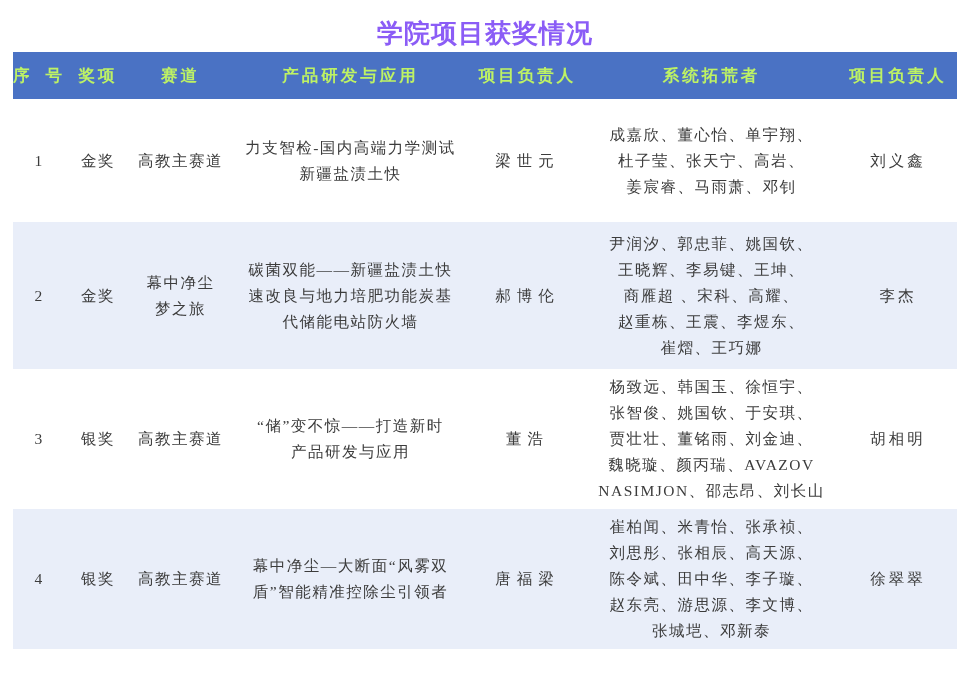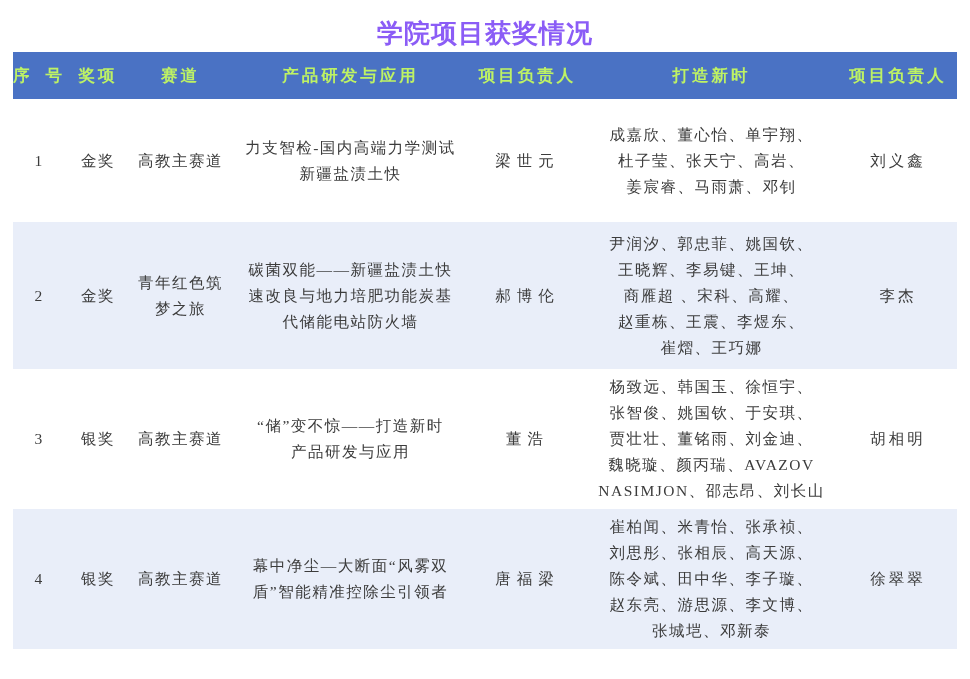--- a/index.html
+++ b/index.html
@@ -91,41 +91,41 @@
       <col class="col-members">
       <col class="col-teacher">
   </colgroup>
   <thead>
     <tr>
       <th>序 号</th>
       <th>奖项</th>
       <th>赛道</th>
       <th>产品研发与应用</th>
       <th>项目负责人</th>
-      <th>打造新时</th>
+      <th>系统拓荒者</th>
       <th>项目负责人</th>
     </tr>
   </thead>
   <tbody>
     <tr class="row-1">
       <td class="c-no">1</td>
       <td class="c-award">金奖</td>
       <td class="c-track multi">高教主赛道</td>
       <td class="c-project multi">力支智检-国内高端力学测试
 新疆盐渍土快</td>
       <td class="c-leader">梁世元</td>
       <td class="c-members multi">成嘉欣、董心怡、单宇翔、
 杜子莹、张天宁、高岩、
 姜宸睿、马雨萧、邓钊</td>
       <td class="c-teacher">刘义鑫</td>
     </tr>
     <tr class="row-2">
       <td class="c-no">2</td>
       <td class="c-award">金奖</td>
-      <td class="c-track multi">青年红色筑
+      <td class="c-track multi">幕中净尘
 梦之旅</td>
       <td class="c-project multi">碳菌双能——新疆盐渍土快
 速改良与地力培肥功能炭基
 代储能电站防火墙</td>
       <td class="c-leader">郝博伦</td>
       <td class="c-members multi">尹润汐、郭忠菲、姚国钦、
 王晓辉、李易键、王坤、
 商雁超 、宋科、高耀、
 赵重栋、王震、李煜东、
 崔熠、王巧娜</td>

